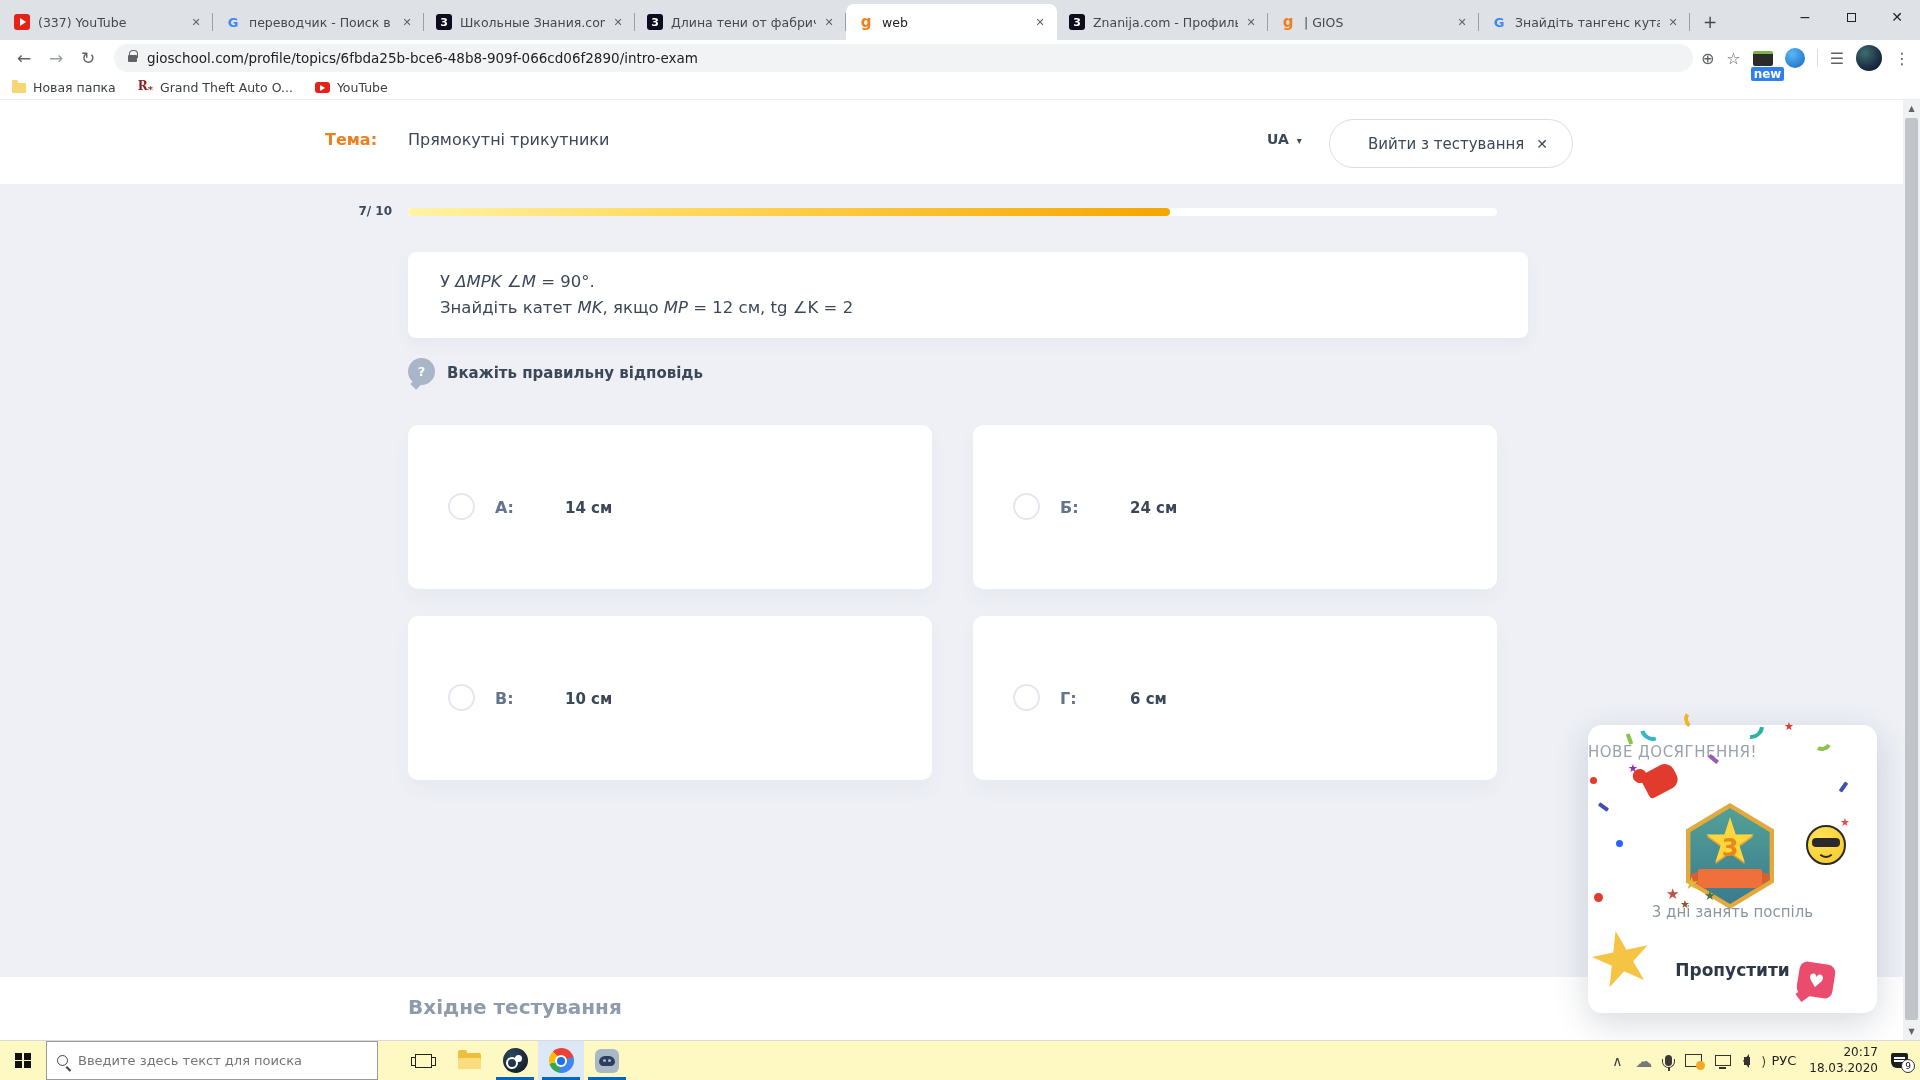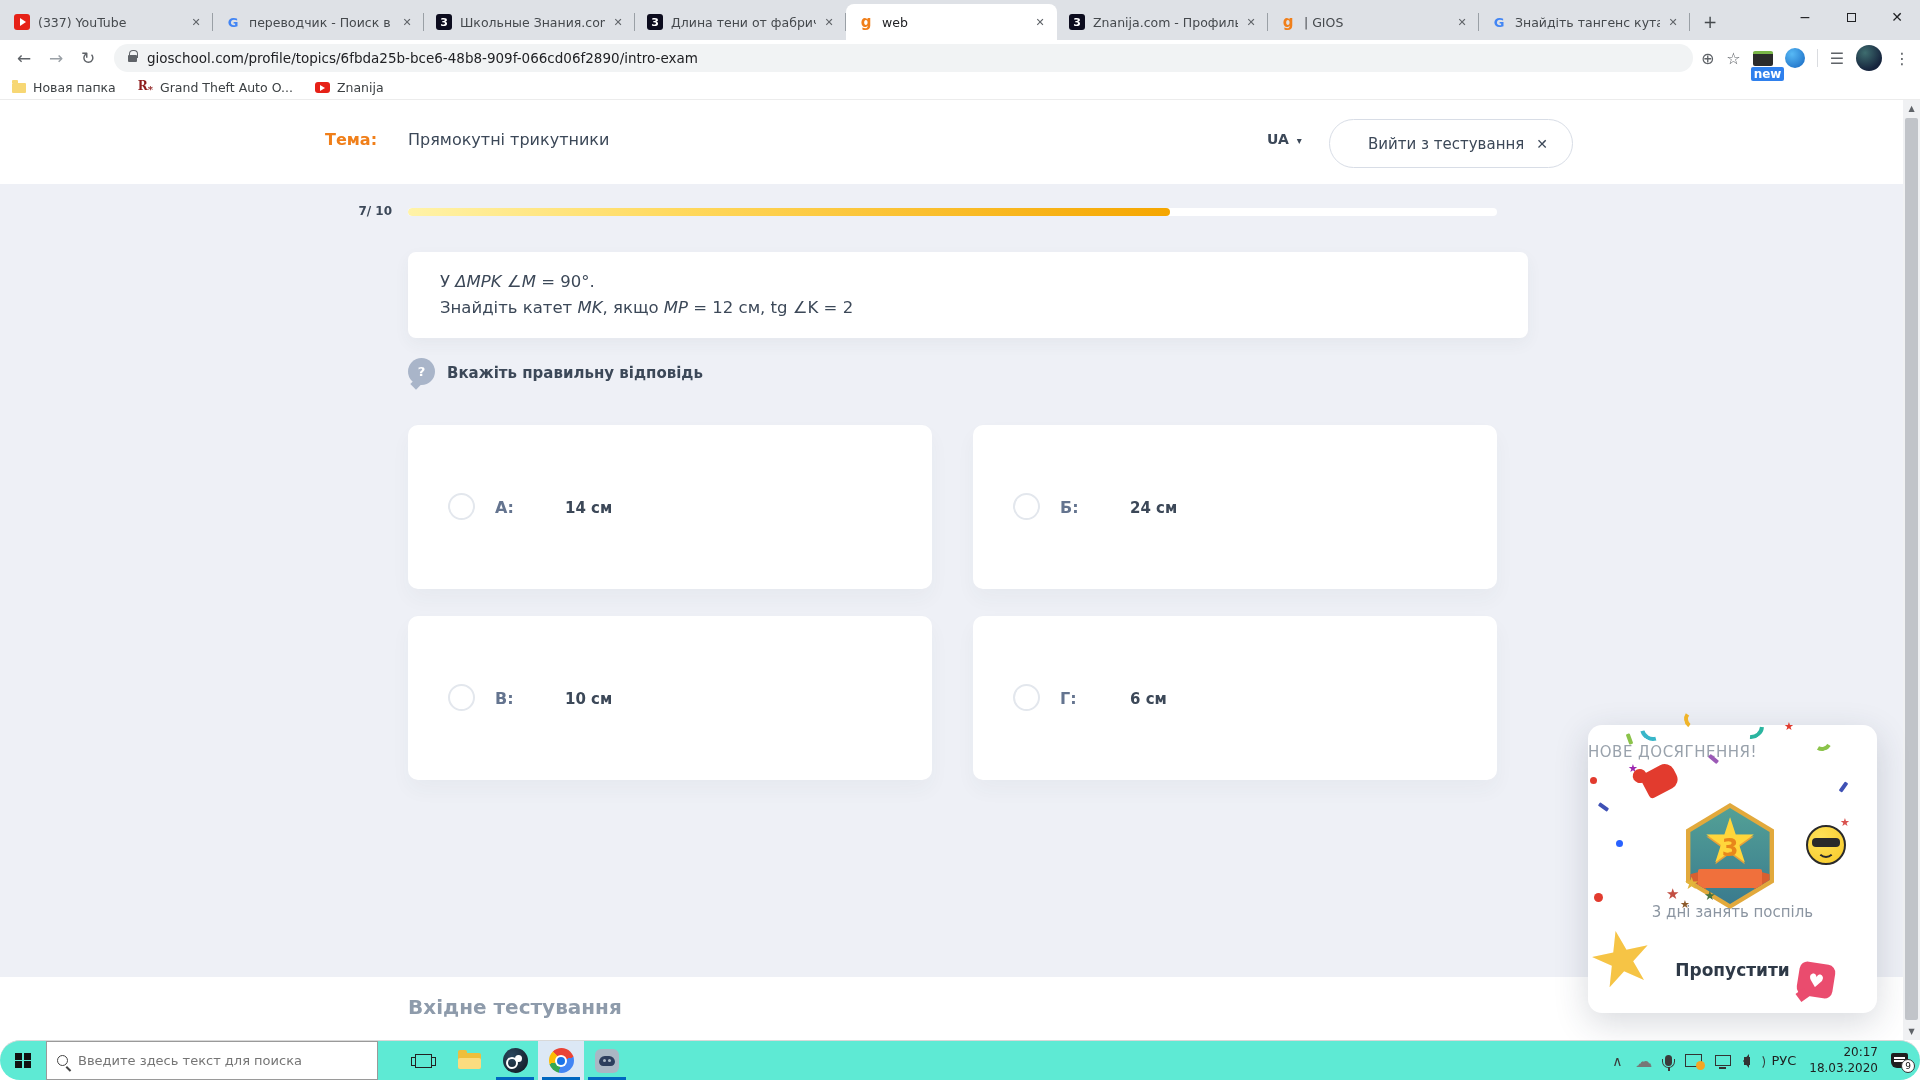--- a/index.html
+++ b/index.html
@@ -111,21 +111,21 @@
   .conf.arc { width:26px; height:26px; border:4px solid transparent; border-radius:50%; }
   .conf.tinystar { font-size:11px; line-height:1; }
 
   
   .scrollbar { position:absolute; right:0; top:0; width:17px; height:940px; background:#f0f1f3; }
   .sb-arrow { height:17px; display:flex; align-items:center; justify-content:center; font-size:8px; color:#5f6368; }
   .sb-thumb { position:absolute; left:2px; right:2px; top:18px; height:902px; background:#c1c4c9; border-radius:2px; }
   .sb-arrow.down { position:absolute; bottom:0; width:100%; }
 
   
-  .taskbar { position:relative; height:40px; background:#5eead4; border-top:1px solid #d9d9d9; display:flex; align-items:stretch;border-radius:20px; }
+  .taskbar { position:relative; height:40px; background:#fef9c3; border-top:1px solid #d9d9d9; display:flex; align-items:stretch; }
   .tb-cell { width:46px; display:flex; align-items:center; justify-content:center; }
   .win-logo { display:grid; grid-template-columns:7px 7px; grid-template-rows:7px 7px; gap:1.5px; }
   .win-logo span { background:#111; }
   .tb-search { width:332px; background:#fff; border:1px solid #9a9a9a; display:flex; align-items:center; padding:0 10px; gap:10px; }
   .mag { position:relative; width:11px; height:11px; border:1.6px solid #444; border-radius:50%; flex:none; }
   .mag::after { content:""; position:absolute; left:9px; top:10px; width:6px; height:1.6px; background:#444; transform:rotate(45deg); transform-origin:0 0; }
   .tb-search input { border:none; outline:none; font-size:13px; color:#5f5f5f; font-family:inherit; width:100%; background:transparent; }
   .taskview { position:relative; width:17px; height:14px; border:1.6px solid #222; }
   .taskview::before { content:""; position:absolute; left:-5px; top:2px; width:3px; height:7px; border:1.4px solid #222; border-right:none; }
   .taskview::after { content:""; position:absolute; right:-5px; top:2px; width:3px; height:7px; border:1.4px solid #222; border-left:none; }
@@ -243,21 +243,21 @@
   <div class="bm">
     <span class="bm-folder"></span>
     <span>Новая папка</span>
   </div>
   <div class="bm">
     <span class="bm-r">R<sub>*</sub></span>
     <span>Grand Theft Auto O...</span>
   </div>
   <div class="bm">
     <span class="bm-yt"></span>
-    <span>Znanija</span>
+    <span>YouTube</span>
   </div>
 </div>
 
 <div class="page">
   <div class="page-header">
     <span class="tema">Тема:</span>
     <span class="topic">Прямокутні трикутники</span>
     <span class="lang-sel"><span>UA</span> <span class="caret">▾</span></span>
     <div class="exit-btn">
       <span>Вийти з тестування</span>

